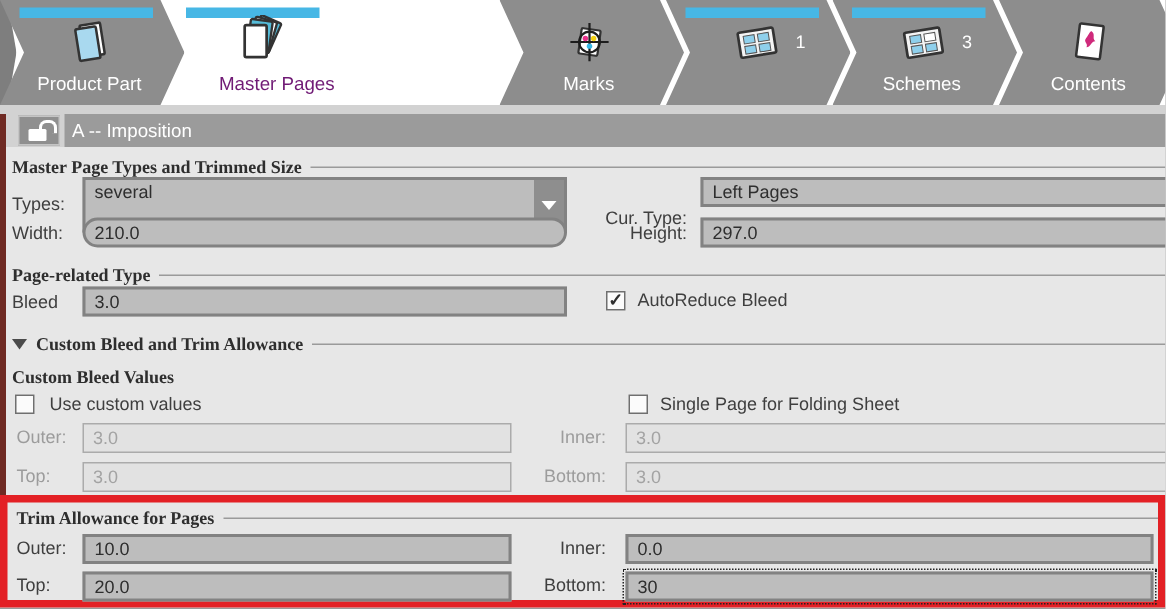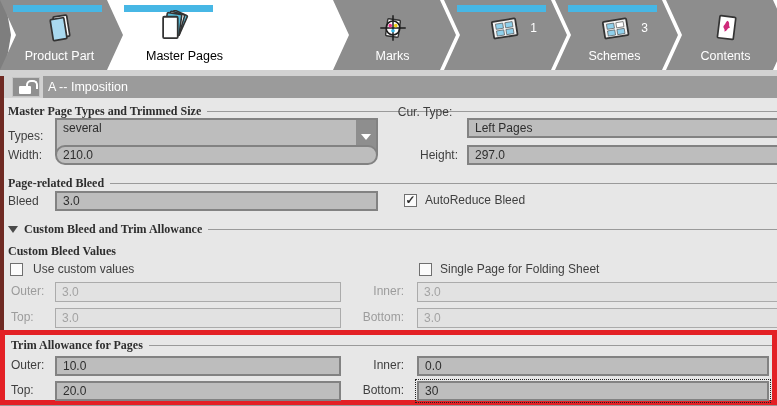--- a/index.html
+++ b/index.html
@@ -8,21 +8,21 @@
 
   
   #tabbar{position:absolute;left:0;top:0;width:777px;height:70px;background:#ffffff;}
   .tab{position:absolute;top:0;height:70px;width:123px;background:#8d8d8d;
        clip-path:polygon(0 0,107px 0,123px 50%,107px 100%,0 100%,16px 50%);}
   .tab.active{background:#ffffff;}
   .tab .stripe{position:absolute;top:5px;left:13px;right:21px;height:7px;background:#47b7e5;}
   .tab .icon{position:absolute;top:10px;left:16px;right:20px;display:flex;justify-content:center;}
   .tab .label{position:absolute;bottom:7px;left:14px;right:18px;text-align:center;
               font-size:12.5px;color:#ffffff;white-space:nowrap;}
-  .tab.active .label{color:#000000;margin-left:21px;}
+  .tab.active .label{color:#701a75;margin-left:21px;}
   .tab .badge{position:absolute;top:21px;right:30px;font-size:12px;color:#ffffff;}
   #tab-tail{position:absolute;left:0;top:0;width:11px;height:70px;background:#7e7e7e;
             clip-path:polygon(0 0,5px 0,11px 50%,5px 100%,0 100%);}
 
   
   #gap-strip{position:absolute;left:0;top:70px;width:777px;height:6px;background:#d2d2d2;}
   #header-row{position:absolute;left:0;top:76px;width:777px;height:22px;background:#d2d2d2;}
   #maroon-stripe{position:absolute;left:0;top:76px;width:4px;height:254px;background:#6f2a23;z-index:3;}
   #lock-btn{position:absolute;left:12px;top:77px;width:28px;height:20px;background:#8f8f8f;
             border:1px solid #c4c4c4;box-sizing:border-box;}
@@ -181,30 +181,30 @@
       <span class="rule"></span>
     </div>
 
     <span class="lbl" style="left:8px;top:28px">Types:</span>
     <div class="combo" style="left:55px;top:20px;width:323px">
       <span class="val">several</span>
       <span class="btn">
           <i></i>
         </span>
     </div>
-    <span class="lbl" style="left:392px;top:4px;width:66px;text-align:center">Cur. Type:</span>
+    <span class="lbl" style="left:392px;top:37px;width:66px;text-align:right">Cur. Type:</span>
     <input class="fld" style="left: 467px; top: 20px; width: 312px;" readonly="" value="Left Pages">
 
     <span class="lbl" style="left:8px;top:47px">Width:</span>
     <input class="fld" style="left: 55px; top: 47px; width: 323px; border-radius: 10px;" value="210.0">
     <span class="lbl" style="left:392px;top:47px;width:66px;text-align:right">Height:</span>
     <input class="fld" style="left: 467px; top: 47px; width: 312px;" value="297.0">
 
     <div class="sec-title" style="top:78px">
-      <b>Page-related Bleed</b>
+      <b>Page-related Type</b>
       <span class="rule"></span>
     </div>
     <span class="lbl" style="left:8px;top:93px">Bleed</span>
     <input class="fld" style="left: 55px; top: 93px; width: 323px;" value="3.0">
     <span class="cb" style="left:404px;top:96px"><span>✓</span></span>
     <span class="cb-lbl" style="left:425px;top:95px">AutoReduce Bleed</span>
 
     <div class="sec-title" style="top:124px">
       <span class="tri"></span>
       <b>Custom Bleed and Trim Allowance</b>

